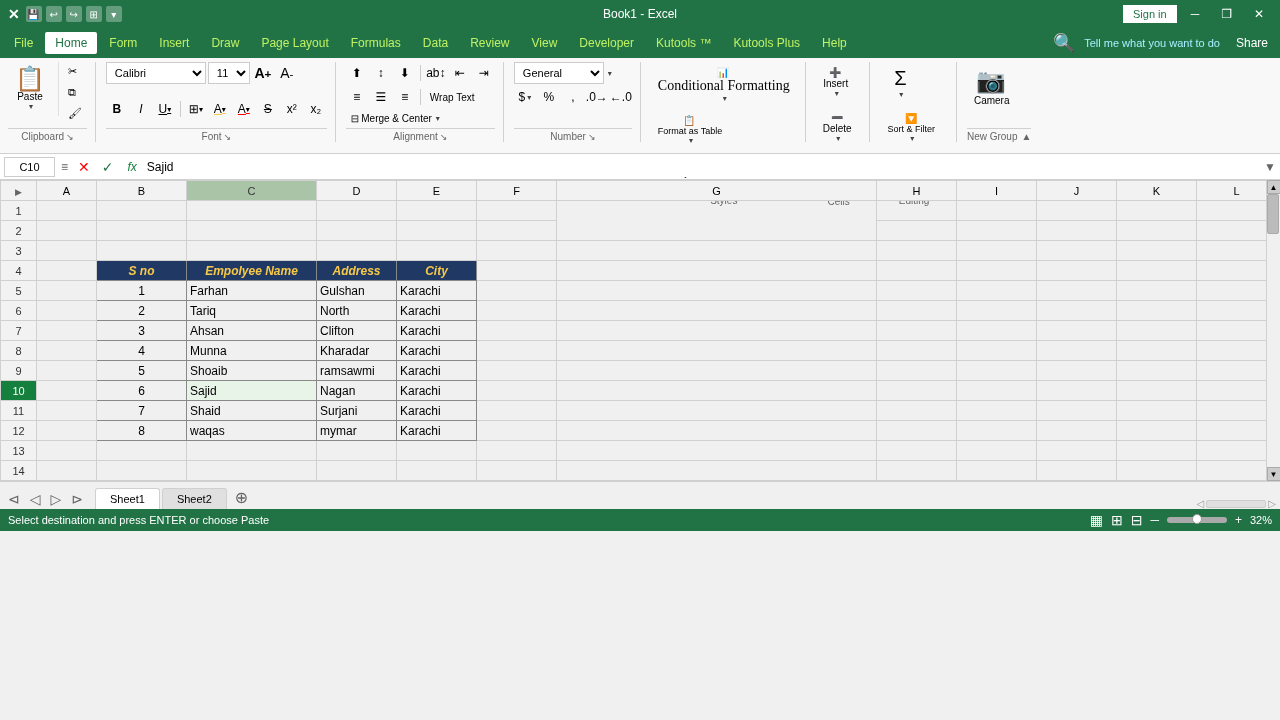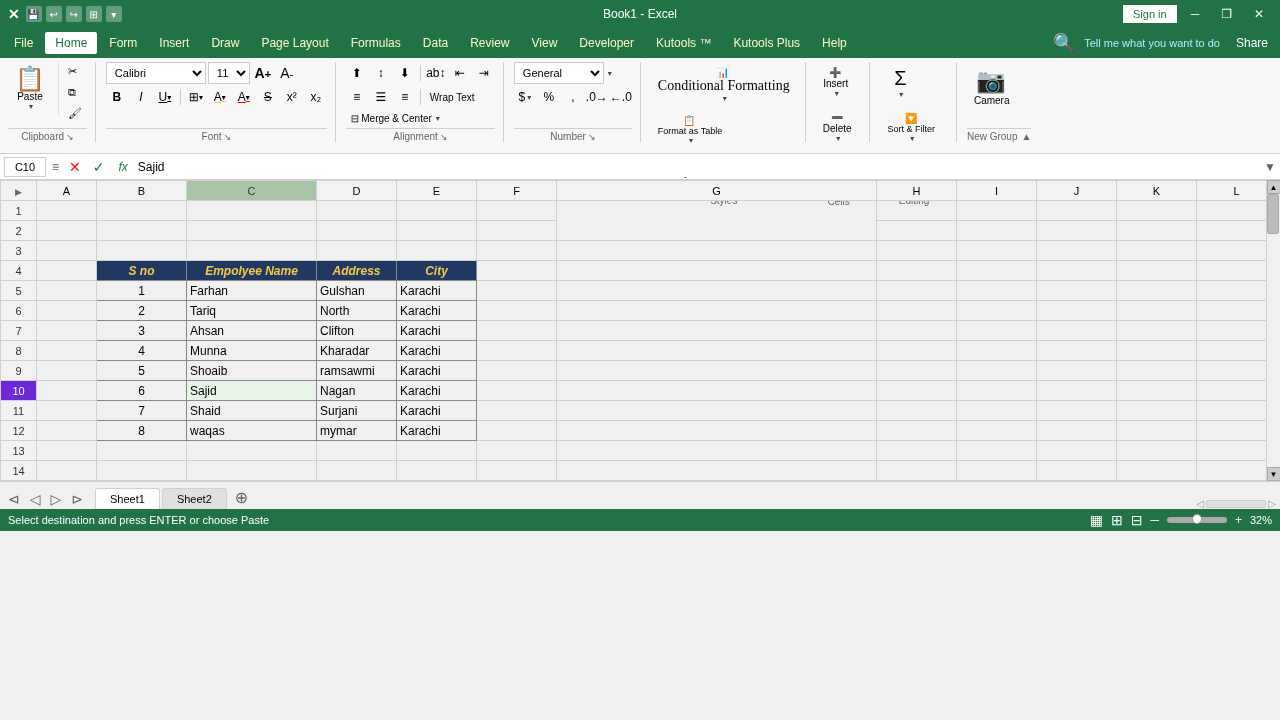--- a/index.html
+++ b/index.html
@@ -27,21 +27,21 @@
     
     .menu-bar {
       background: #217346;
       height: 30px;
       display: flex;
       align-items: center;
       padding: 0 4px;
       gap: 2px;
     }
     .menu-item {
-      color: #fef9c3;
+      color: #bef264;
       padding: 4px 10px;
       cursor: pointer;
       font-size: 12px;
       border-radius: 2px;
     }
     .menu-item.active { background: white; color: #217346; }
 
     
     .ribbon {
       background: #f8f8f8;
@@ -103,21 +103,21 @@
     .formula-bar {
       display: flex;
       align-items: center;
       background: white;
       border-bottom: 1px solid #d0d0d0;
       height: 26px;
       padding: 0 4px;
       gap: 4px;
     }
     .cell-ref {
-      width: 42px;
+      width: 51px;
       border: 1px solid #ccc;
       height: 20px;
       padding: 0 4px;
       font-size: 11px;
       text-align: center;
     }
     .formula-expand { font-size: 12px; color: #666; cursor: pointer; padding: 2px; }
     .formula-check { color: red; cursor: pointer; font-size: 14px; padding: 2px 4px; }
     .formula-ok { color: #217346; cursor: pointer; font-size: 14px; padding: 2px 4px; }
     .formula-fx { font-size: 12px; font-style: italic; color: #15803d; padding: 2px 6px; }
@@ -162,21 +162,21 @@
       background: #f2f2f2;
       text-align: center;
       font-size: 11px;
       color: #333;
       cursor: pointer;
       user-select: none;
       position: sticky;
       left: 0;
       z-index: 1;
     }
-    table.grid td.row-num.selected { background: #6d28d9; color: white; }
+    table.grid td.row-num.selected { background: #15803d; color: white; }
 
     table.grid td.selected-cell {
       border: 2px solid #217346;
       background: #e8f4e8;
     }
 
     
     .tbl-header {
       background: #203864 !important;
       color: #f7c948 !important;
@@ -364,21 +364,21 @@
         </div>
       </div>
     </div>
     <div class="group-label-row">
       <span>Clipboard</span>
       <span style="font-size:9px;margin-left:2px;cursor:pointer;">↘</span>
     </div>
   </div>
 
   <div class="ribbon-section" style="border-right:1px solid #d0d0d0;padding:0 8px;">
-    <div class="ribbon-top" style="flex-direction:column;gap:2px;">
+    <div class="ribbon-top" style="flex-direction:column;gap:14px;">
       <div style="display:flex;gap:2px;align-items:center;">
         <select class="font-selector">
           <option>Calibri</option>
         </select>
         <select class="size-selector">
           <option>11</option>
         </select>
         <div class="fmt-btn" style="font-size:14px;font-weight:bold;">A<sup>+</sup></div>
         <div class="fmt-btn" style="font-size:14px;">A<sub>-</sub></div>
       </div>

